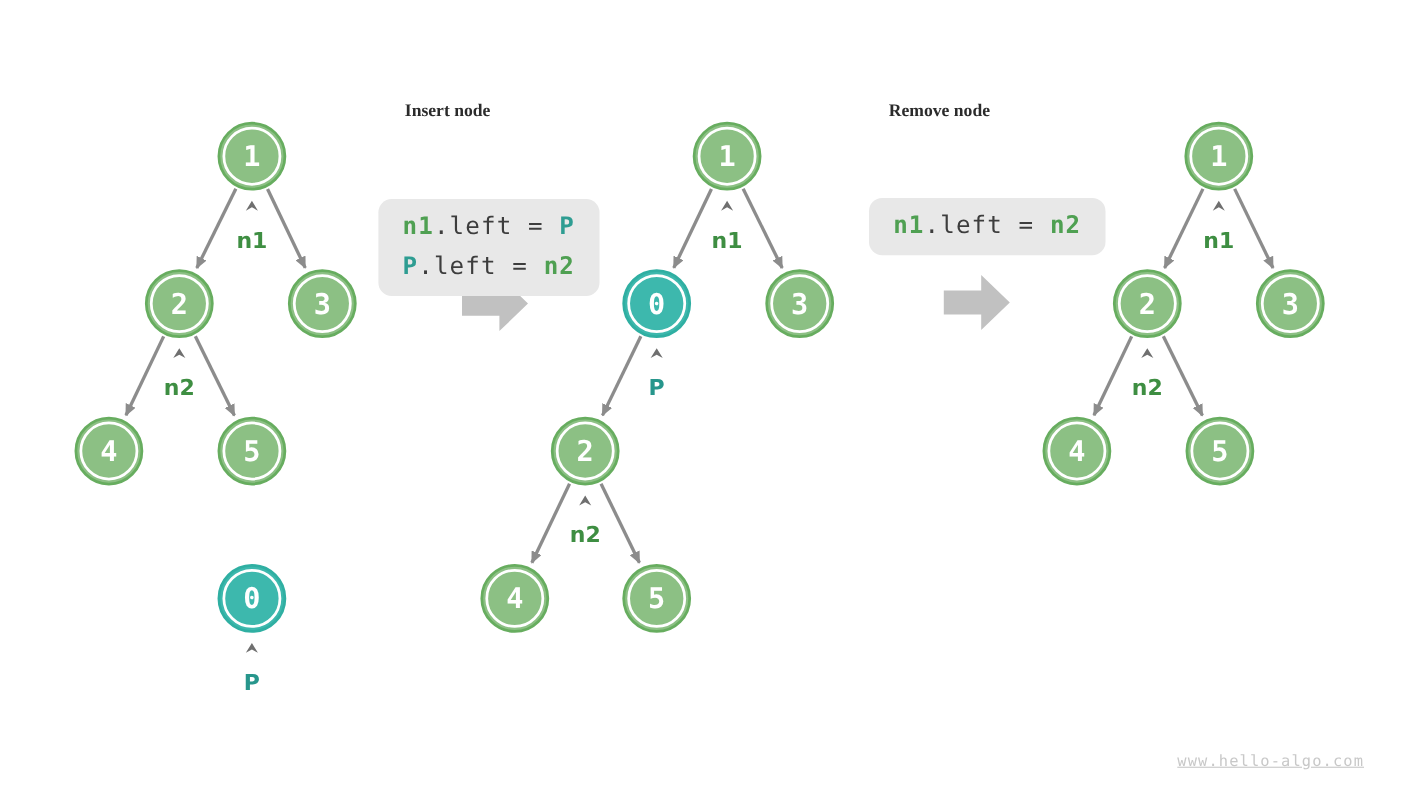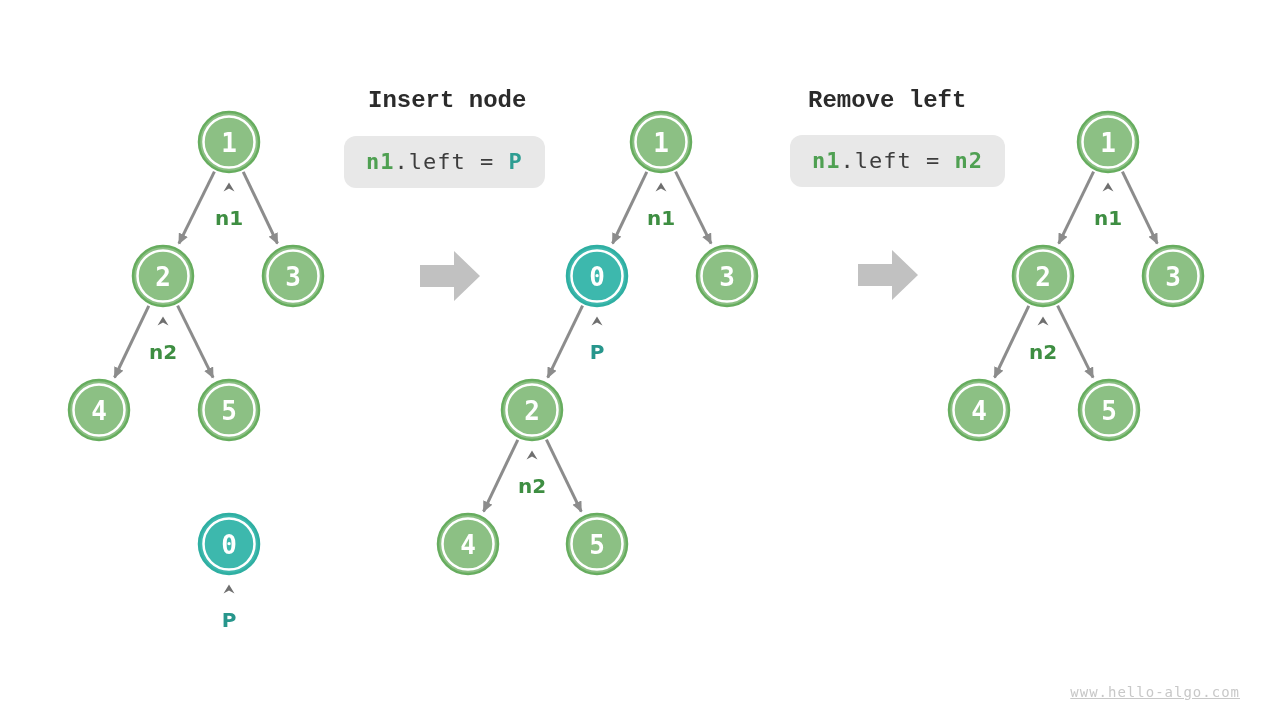--- a/index.html
+++ b/index.html
@@ -5,38 +5,39 @@
   html,body{margin:0;padding:0;}
   body{
     width:1280px;height:720px;position:relative;overflow:hidden;
     background:#ffffff;
     font-family:"Liberation Sans",sans-serif;
   }
   #stage{position:absolute;inset:0;width:1280px;height:720px;}
   #diagram{position:absolute;left:0;top:0;}
   .section-title{
     position:absolute;
-    font-family:Liberation Mono, monospace;
+    font-family:Liberation Serif, serif;
     font-weight:bold;
-    font-size:24px;
+    font-size:16px;
     color:var(--title,#2b2b2b);
     white-space:nowrap;
     line-height:26px;
   }
   .code-box{
     position:absolute;
     background:var(--code-bg,#e8e8e8);
     border-radius:12px;
     padding:8px 22px;
     font-family:"DejaVu Sans Mono","Liberation Mono",monospace;
     font-size:22px;
     line-height:36px;
     letter-spacing:1px;
     color:var(--code-plain,#3d3d3d);
     white-space:pre;
+    margin-top:45px;
   }
   .code-line{height:36px;}
   .tok-plain{color:var(--code-plain,#3d3d3d);}
   .tok-green{color:var(--code-green,#4fa052);font-weight:bold;}
   .tok-teal{color:var(--code-teal,#2e9d92);font-weight:bold;}
   .watermark{
     position:absolute;
     right:40px;bottom:20px;
     font-family:"DejaVu Sans Mono","Liberation Mono",monospace;
     font-size:14px;
@@ -174,21 +175,21 @@
         <text x="1108" y="218" text-anchor="middle" dominant-baseline="central" font-family="&quot;DejaVu Sans&quot;,&quot;Liberation Sans&quot;,sans-serif" font-size="20" font-weight="bold" fill="#3e8e42">n1</text>
         <path d="M1037.5,325.5 L1043,316.5 L1048.5,325.5 L1043,322.5 Z" fill="#6f6f6f"></path>
         <text x="1043" y="352" text-anchor="middle" dominant-baseline="central" font-family="&quot;DejaVu Sans&quot;,&quot;Liberation Sans&quot;,sans-serif" font-size="20" font-weight="bold" fill="#3e8e42">n2</text>
       </g>
       <polygon points="420,265 454,265 454,251 480,276 454,301 454,287 420,287" fill="#c1c1c1"></polygon>
       <polygon points="858,264 892,264 892,250 918,275 892,300 892,286 858,286" fill="#c1c1c1"></polygon>
     </svg>
 
   <div class="section-title" id="section-title-0" style="left: 368px; top: 88px;">Insert node</div>
 
-  <div class="section-title" id="section-title-1" style="left: 808px; top: 88px;">Remove left</div>
+  <div class="section-title" id="section-title-1" style="left: 808px; top: 88px;">Remove node</div>
 
   <div id="code-boxes">
-      <div class="code-box" style="left: 344px; top: 136px;"><div class="code-line"><span class="tok-green">n1</span><span class="tok-plain">.left = </span><span class="tok-teal">P</span></div></div>
+      <div class="code-box" style="left: 344px; top: 136px;"><div class="code-line"><span class="tok-green">n1</span><span class="tok-plain">.left = </span><span class="tok-teal">P</span></div><div class="code-line"><span class="tok-teal">P</span><span class="tok-plain">.left = </span><span class="tok-green">n2</span></div></div>
       <div class="code-box" style="left: 790px; top: 135px;"><div class="code-line"><span class="tok-green">n1</span><span class="tok-plain">.left = </span><span class="tok-green">n2</span></div></div>
     </div>
 
   <div class="watermark">www.hello-algo.com</div>
 </div>
 
 </body></html>

